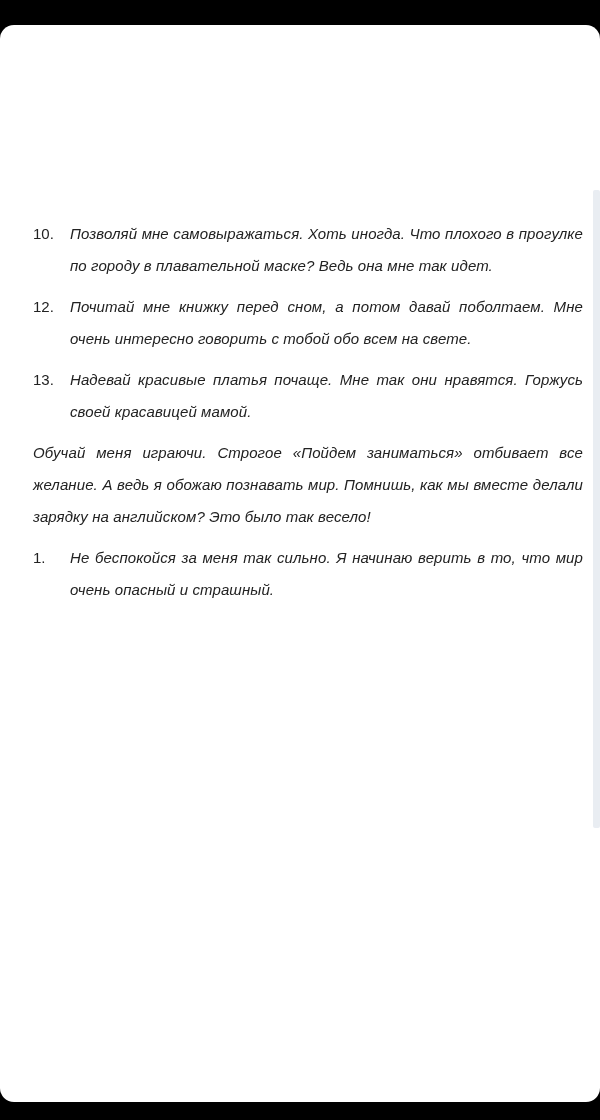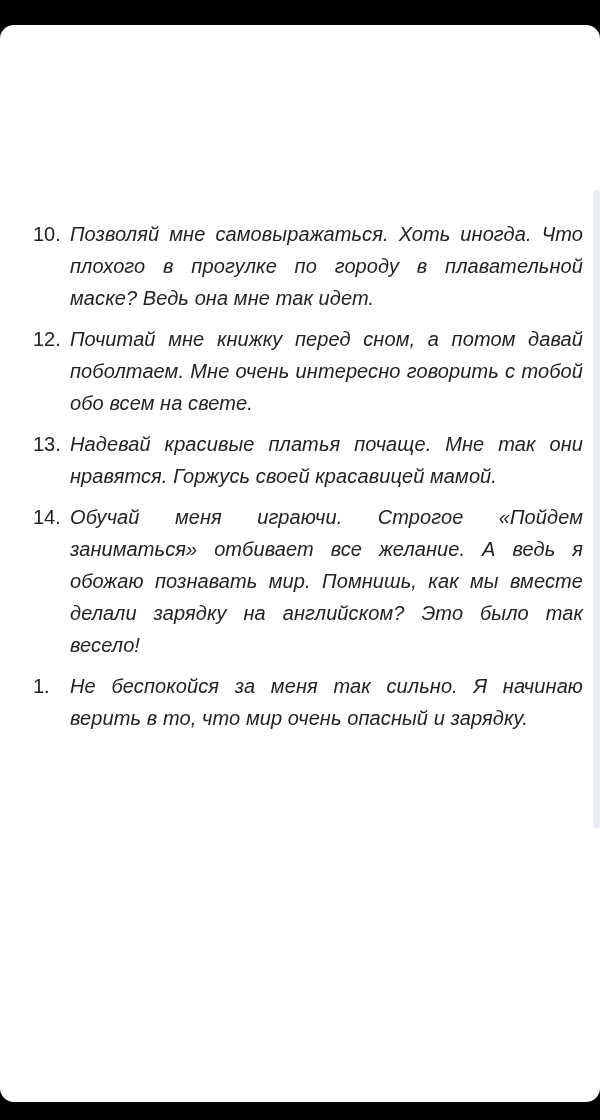--- a/index.html
+++ b/index.html
@@ -31,21 +31,21 @@
     }
     .list {
       position: absolute;
       left: 33px;
       top: 193px;
       width: 550px;
       margin: 0;
       padding: 0;
       list-style: none;
       font-family: "Liberation Sans", sans-serif;
-      font-size: 20px;
+      font-size: 15px;
       line-height: 32px;
       color: #222222;
     }
     .item {
       display: flex;
       margin: 0 0 9px 0;
     }
     .num {
       flex: 0 0 37px;
       width: 37px;
@@ -69,22 +69,21 @@
     </li>
     <li class="item">
       <span class="num">12.</span>
       <span class="text">Почитай мне книжку перед сном, а потом давай поболтаем. Мне очень интересно говорить с тобой обо всем на свете.</span>
     </li>
     <li class="item">
       <span class="num">13.</span>
       <span class="text">Надевай красивые платья почаще. Мне так они нравятся. Горжусь своей красавицей мамой.</span>
     </li>
     <li class="item">
-      <span class="num">14.</span>
       <span class="text">Обучай меня играючи. Строгое «Пойдем заниматься» отбивает все желание. А ведь я обожаю познавать мир. Помнишь, как мы вместе делали зарядку на английском? Это было так весело!</span>
     </li>
     <li class="item">
       <span class="num">1.</span>
-      <span class="text">Не беспокойся за меня так сильно. Я начинаю верить в то, что мир очень опасный и зарядку.</span>
+      <span class="text">Не беспокойся за меня так сильно. Я начинаю верить в то, что мир очень опасный и страшный.</span>
     </li>
   </ol>
   <div class="scroll-track"></div>
 </div>
 
 </body></html>

